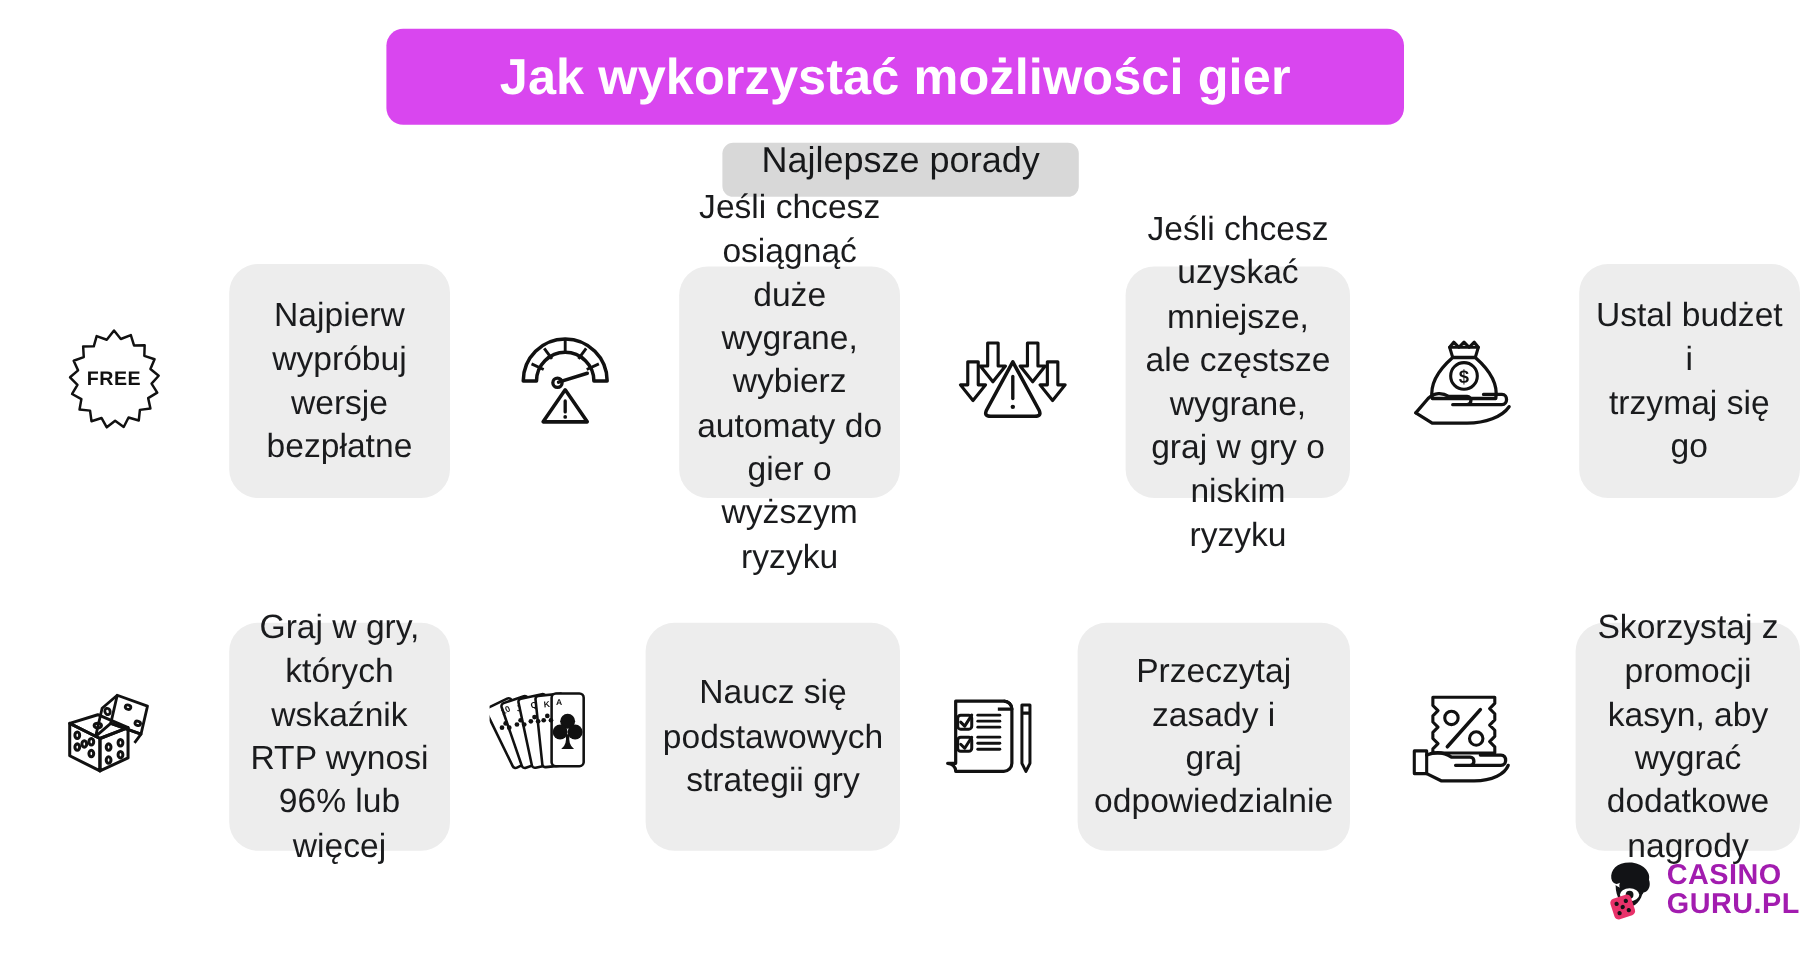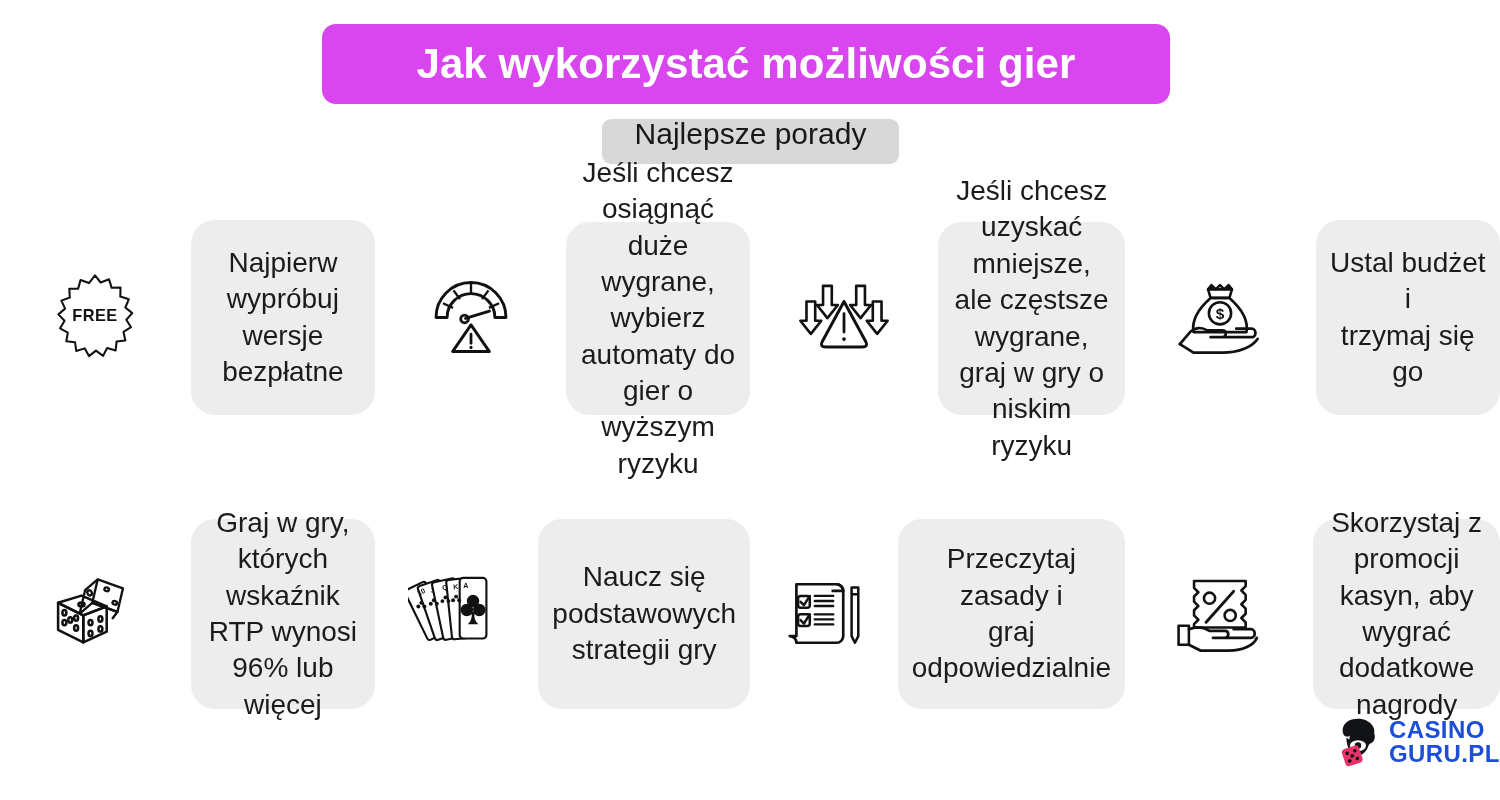--- a/index.html
+++ b/index.html
@@ -65,21 +65,21 @@
   .r2 .c2 .card{ width:344px; height:190px; margin-top:8px; }
   .r2 .c3 .card{ width:336px; height:190px; margin-top:8px; }
 
   
   .logo{
     position:absolute; left:1335px; top:716px;
     display:flex; align-items:center; gap:8px;
   }
   .logo-text{
     display:flex; flex-direction:column; line-height:1.0;
-    font-weight:700; font-size:24px; letter-spacing:.4px; color:#1d4ed8;
+    font-weight:700; font-size:24px; letter-spacing:.4px; color:#a21caf;
   }
   .logo-text span{ display:block; }
 </style>
 </head>
 <body>
 
 <div class="page">
 
   <div class="title-bar">
     <div class="title">Jak wykorzystać możliwości gier</div>

